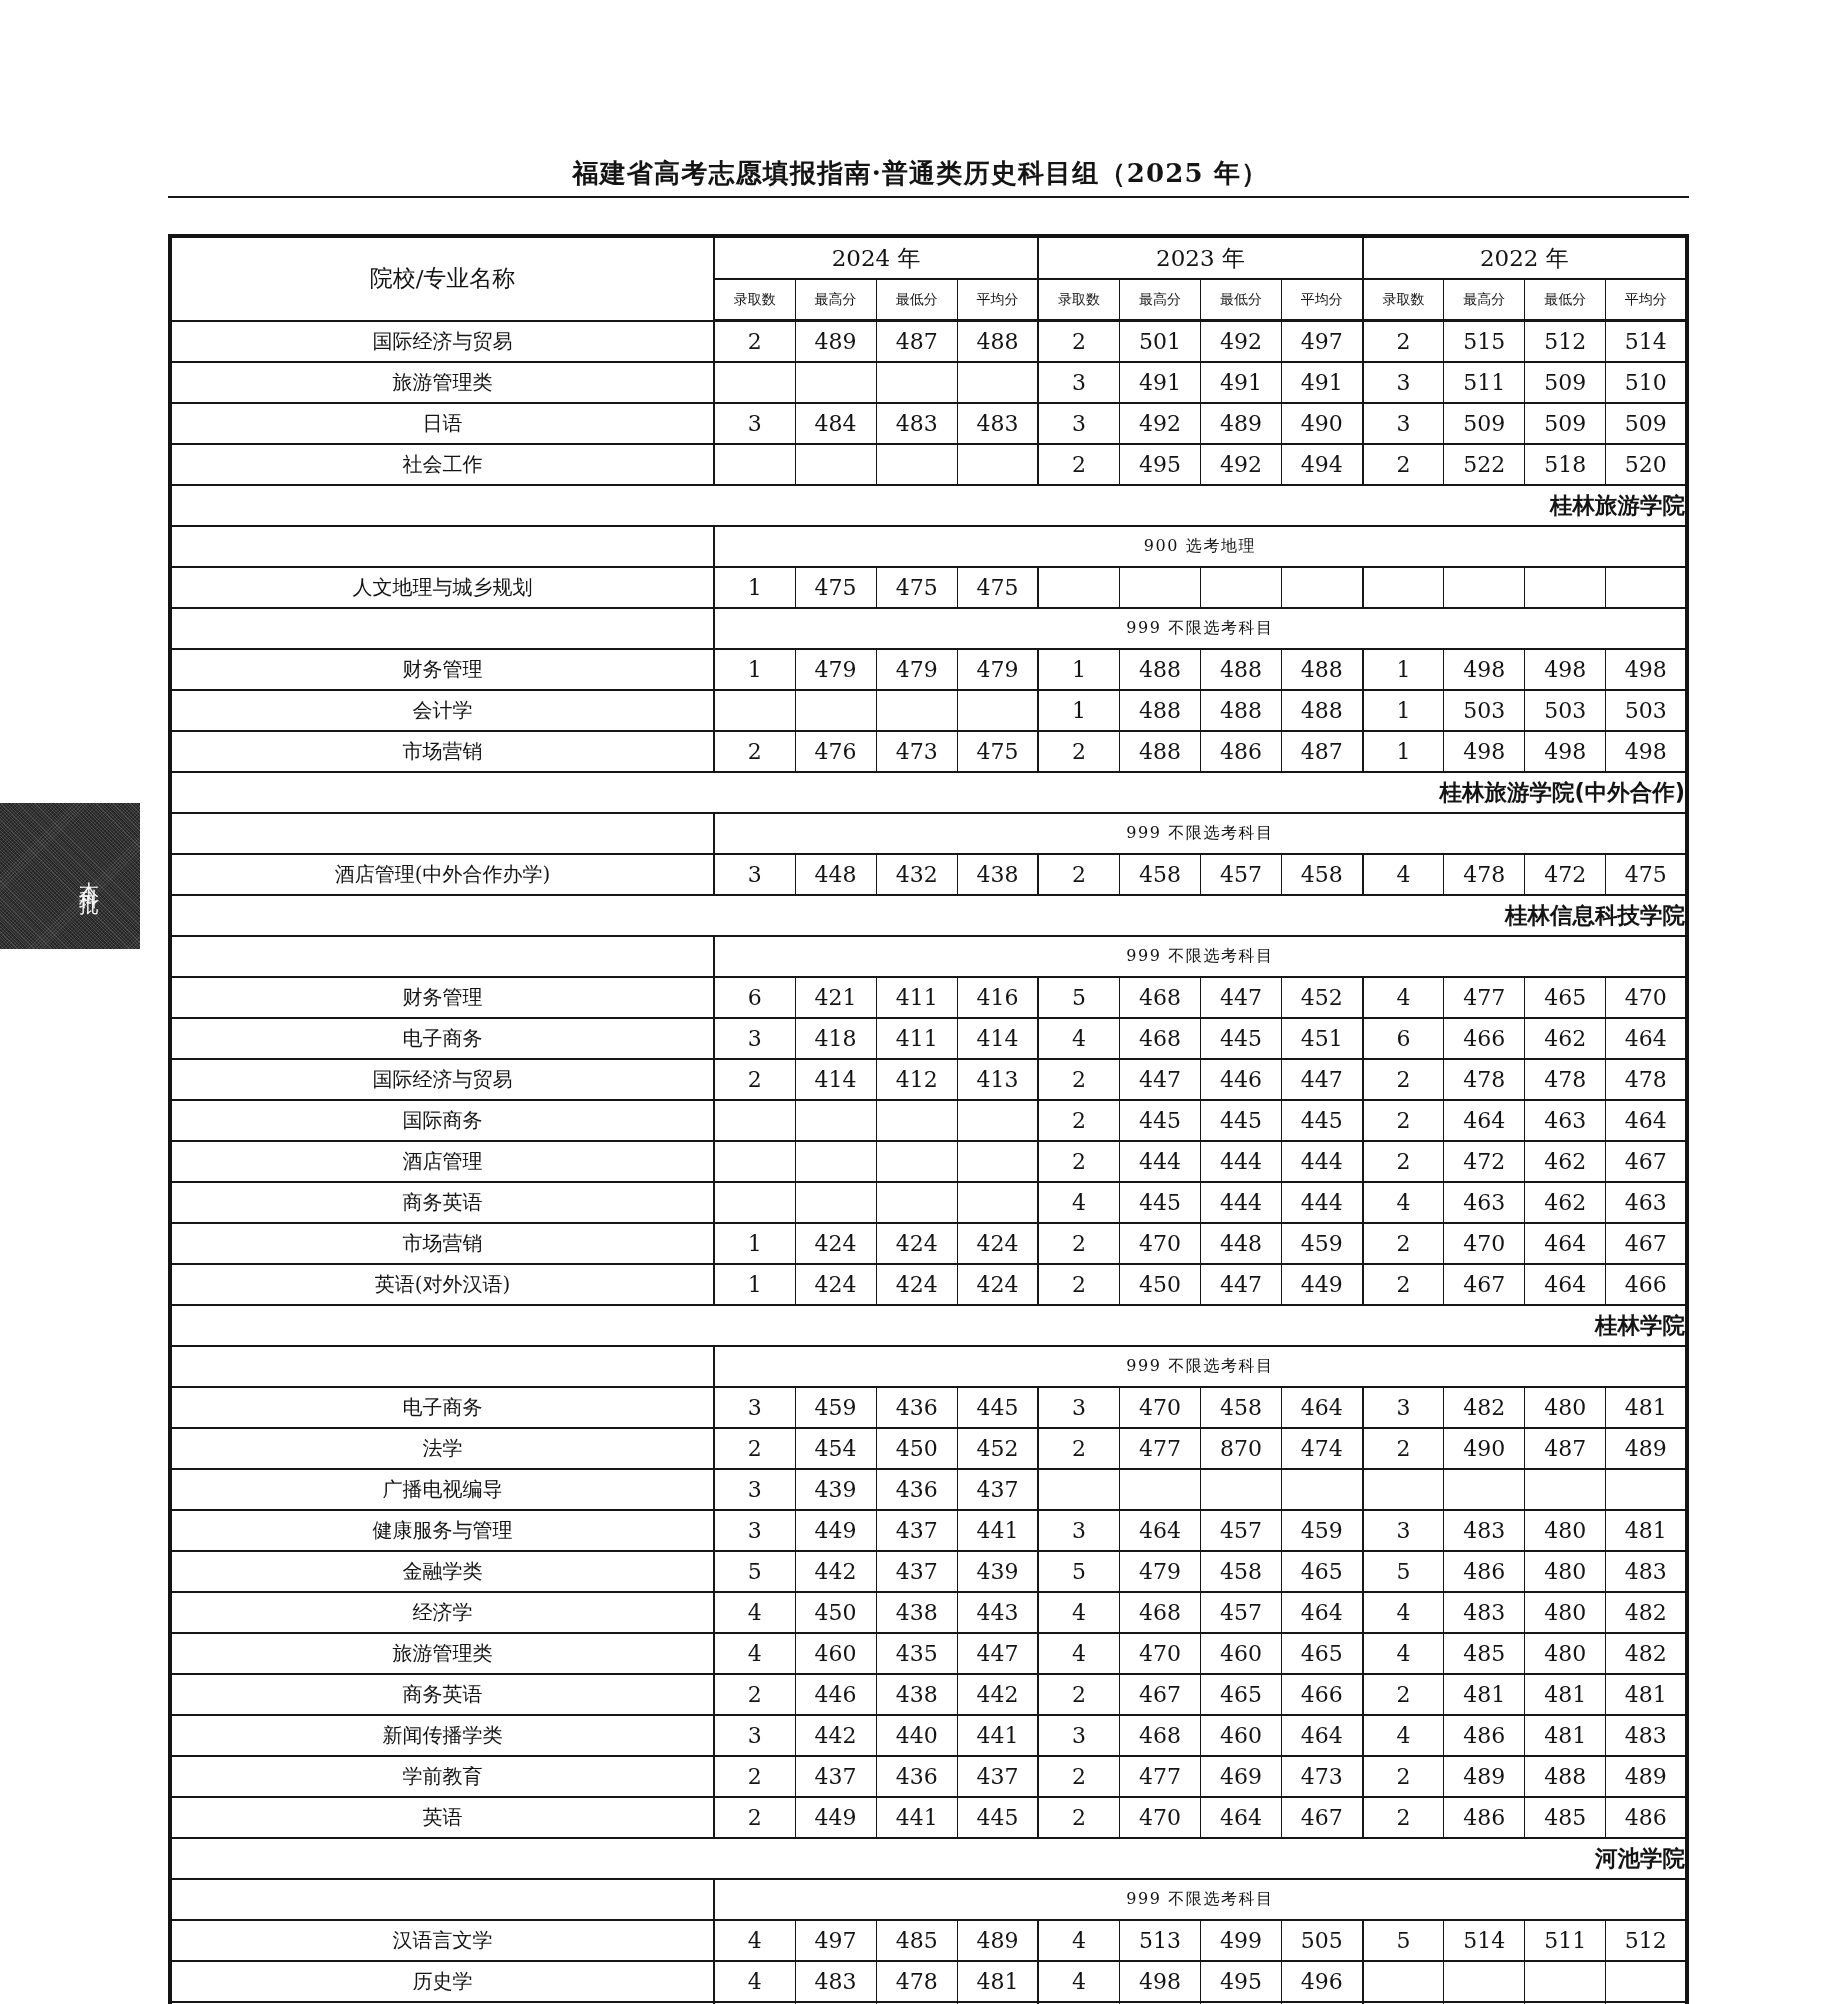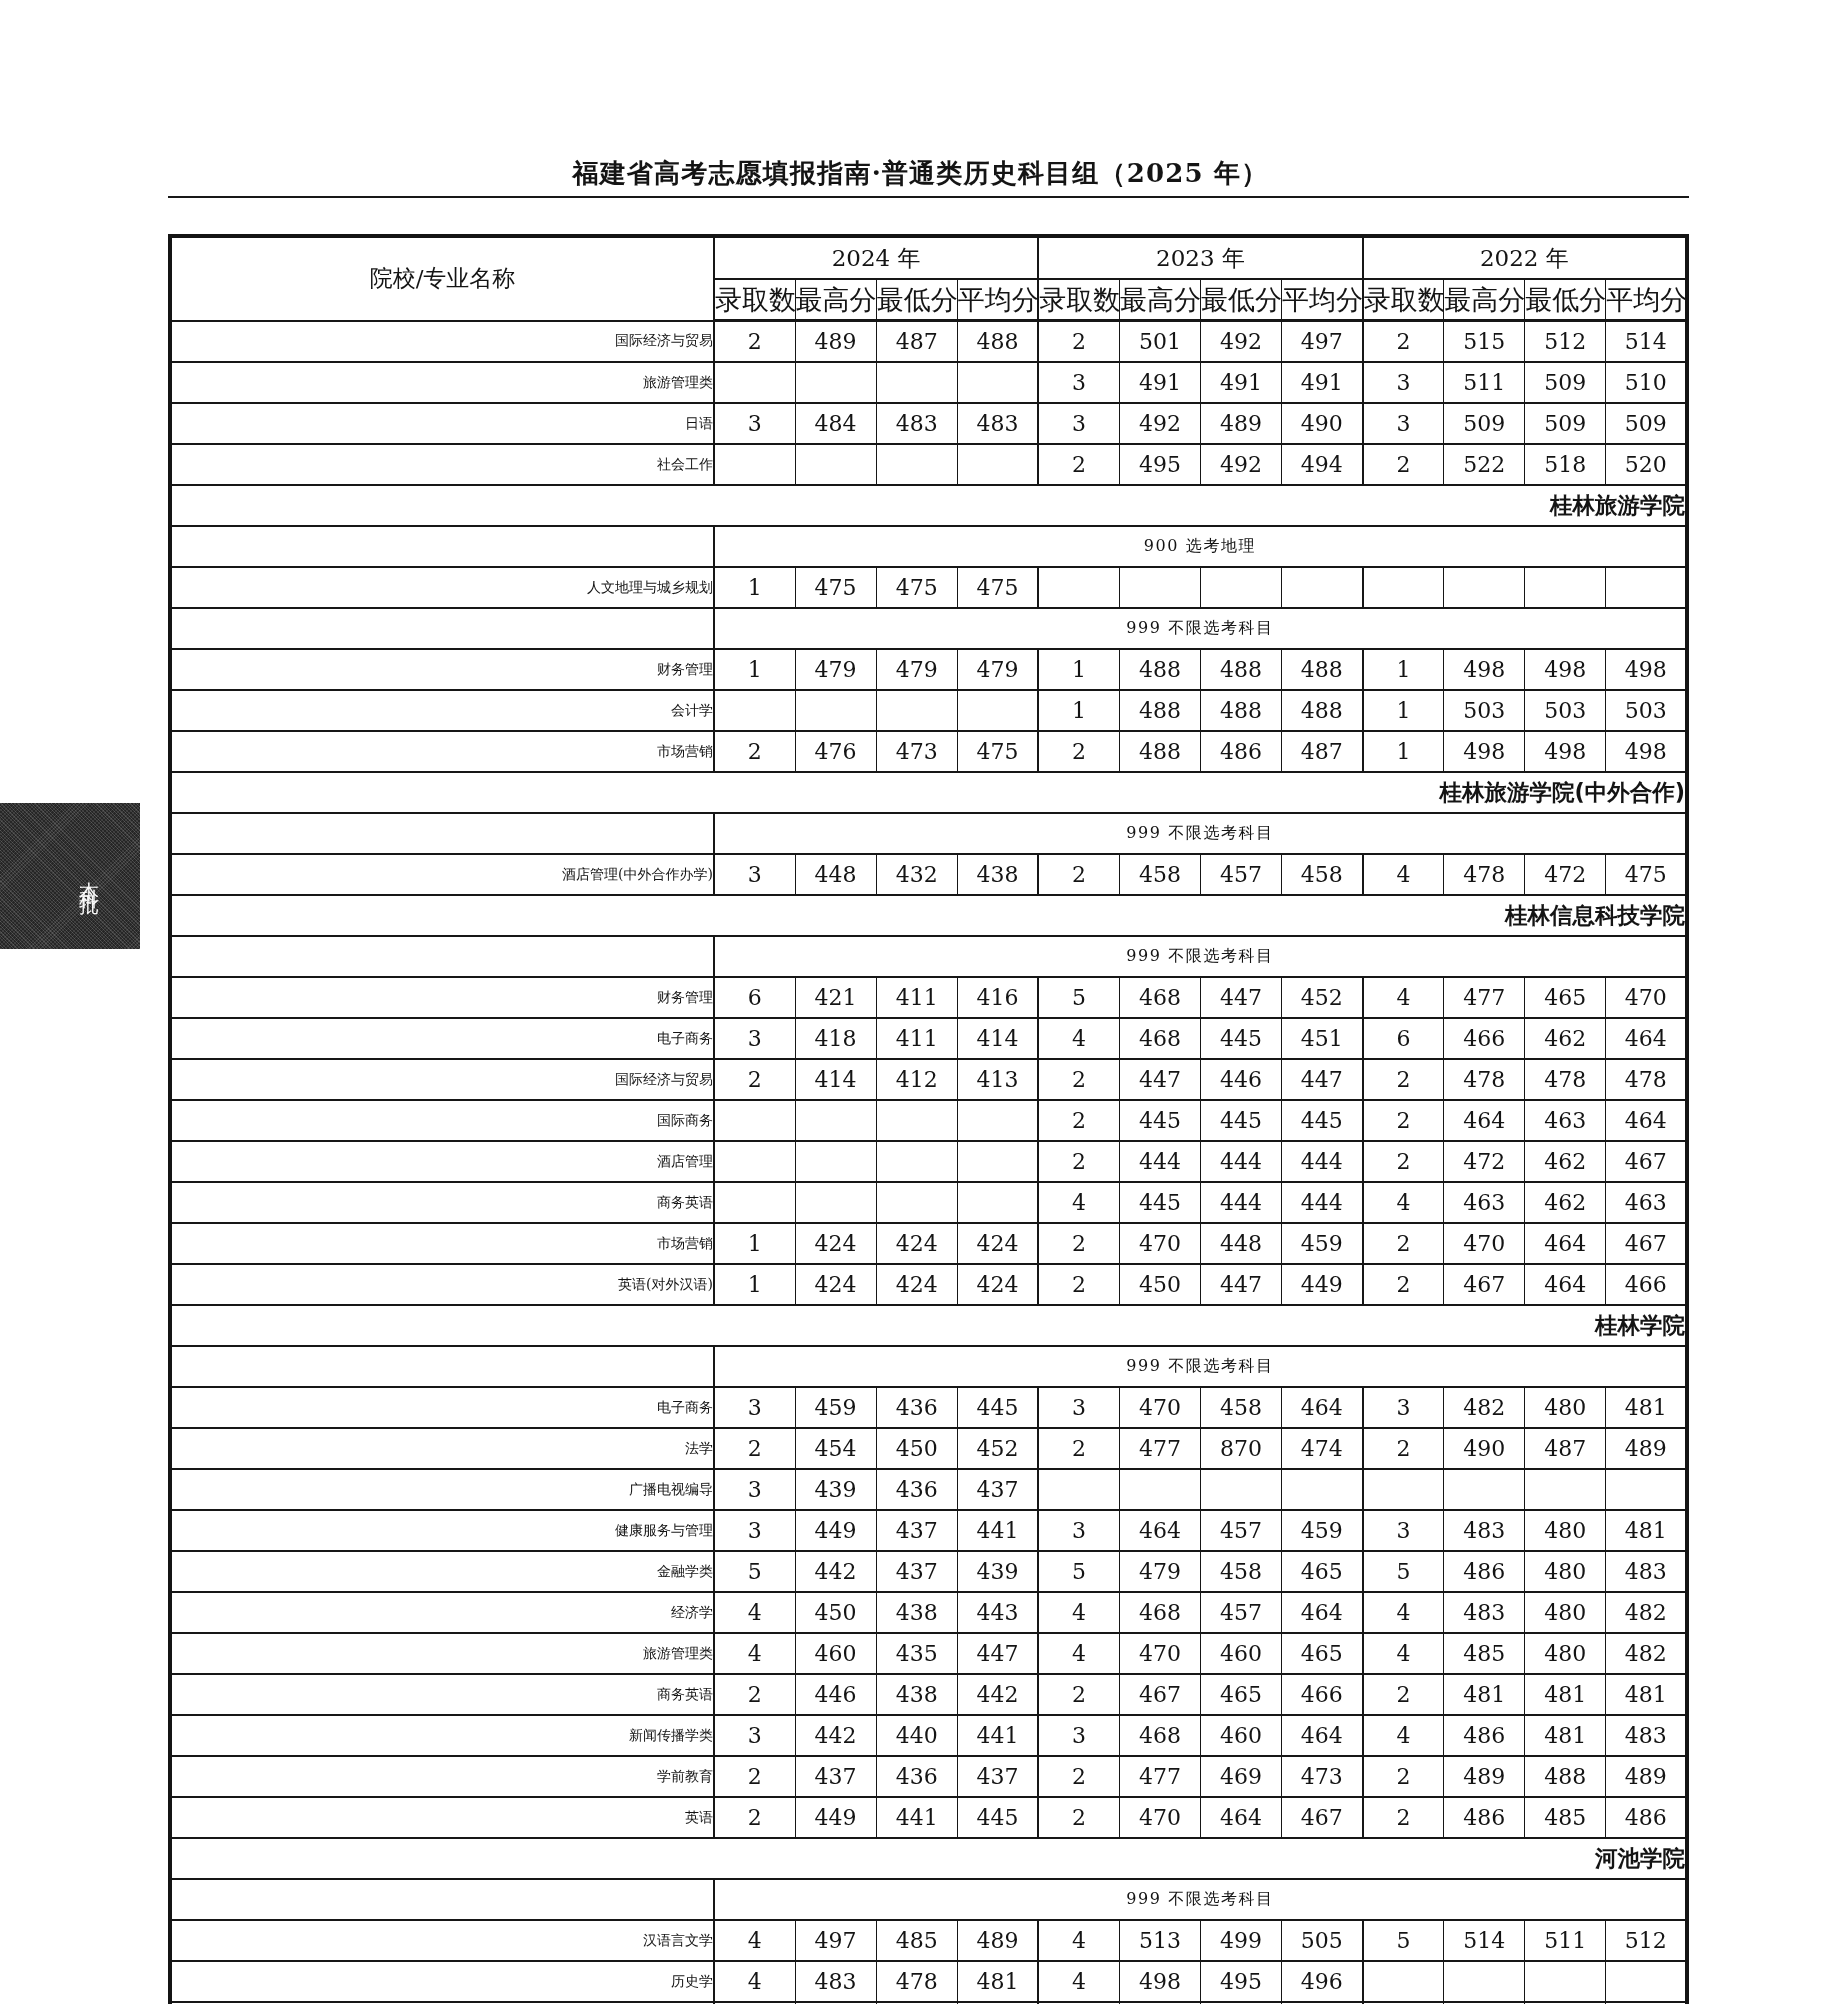--- a/index.html
+++ b/index.html
@@ -21,24 +21,24 @@
     border-collapse:collapse;table-layout:fixed;
     border:4px solid #141414;
   }
   table.scores th,table.scores td{
     border-top:2px solid #161616;border-bottom:2px solid #161616;
     border-left:1.6px solid #161616;border-right:1.6px solid #161616;
     padding:0;vertical-align:middle;overflow:hidden;white-space:nowrap;
   }
   table.scores th{font-weight:normal;}
   tr.hdr-years th{height:40px;font-size:23px;text-align:center;}
-  tr.hdr-sub th{height:39px;font-size:27px;text-align:center;margin-top:44px;}
+  tr.hdr-sub th{height:39px;font-size:14px;text-align:center;margin-top:44px;}
   tr.hdr-sub th{border-bottom-width:3.2px;}
   th.name-h{font-size:23px;text-align:center;}
-  td.mname{height:39px;font-size:14px;text-align:right;padding-left:21px;}
+  td.mname{height:39px;font-size:20px;text-align:center;padding-left:21px;}
   td.num{height:39px;font-size:22px;text-align:center;}
   td.school-cell{
     height:39px;font-size:22.5px;text-align:right;padding-left:18.4px;
     font-family:"DejaVu Sans","Liberation Sans",sans-serif;font-weight:700;
   }
   td.note-name{height:39px;}
   td.note-cell{height:39px;font-size:16px;text-align:center;letter-spacing:1.6px;}
   .g{border-left-width:2.8px !important;}
   .side-tab{
     position:absolute;left:0;top:803px;width:140px;height:146px;

